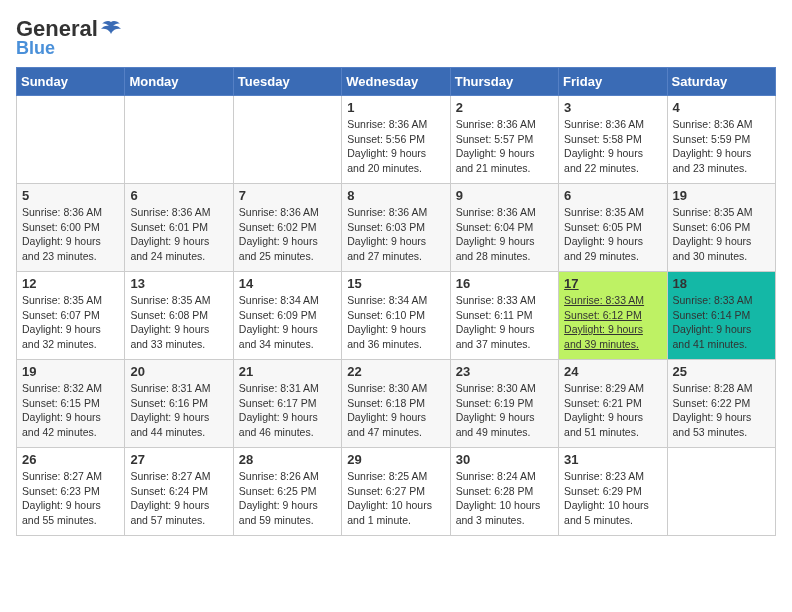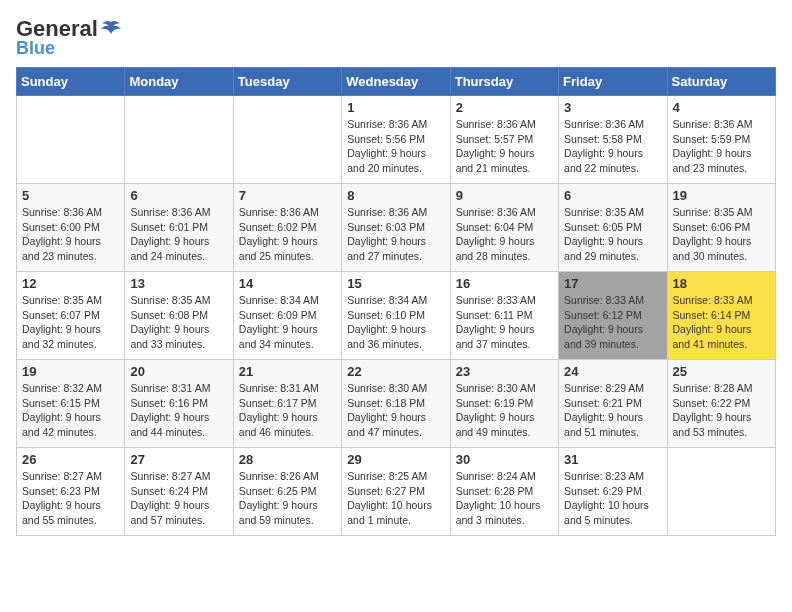--- a/index.html
+++ b/index.html
@@ -162,25 +162,25 @@
           <div class="day-info">Sunrise: 8:34 AM<br>Sunset: 6:09 PM<br>Daylight: 9 hours<br>and 34 minutes.</div>
         </td>
         <td style="background: rgb(255, 255, 255);">
           <span class="day-num">15</span>
           <div class="day-info">Sunrise: 8:34 AM<br>Sunset: 6:10 PM<br>Daylight: 9 hours<br>and 36 minutes.</div>
         </td>
         <td style="background: rgb(255, 255, 255);">
           <span class="day-num">16</span>
           <div class="day-info">Sunrise: 8:33 AM<br>Sunset: 6:11 PM<br>Daylight: 9 hours<br>and 37 minutes.</div>
         </td>
-        <td style="background: #a3a3a3;">
+        <td style="background: #bef264; text-decoration: underline;">
           <span class="day-num">17</span>
           <div class="day-info">Sunrise: 8:33 AM<br>Sunset: 6:12 PM<br>Daylight: 9 hours<br>and 39 minutes.</div>
         </td>
-        <td style="background: #fde047;">
+        <td style="background: #14b8a6;">
           <span class="day-num">18</span>
           <div class="day-info">Sunrise: 8:33 AM<br>Sunset: 6:14 PM<br>Daylight: 9 hours<br>and 41 minutes.</div>
         </td>
       </tr>
       <tr style="background: #fde047;">
         <td style="background: rgb(247, 247, 247);">
           <span class="day-num">19</span>
           <div class="day-info">Sunrise: 8:32 AM<br>Sunset: 6:15 PM<br>Daylight: 9 hours<br>and 42 minutes.</div>
         </td>
         <td style="background: rgb(247, 247, 247);">

